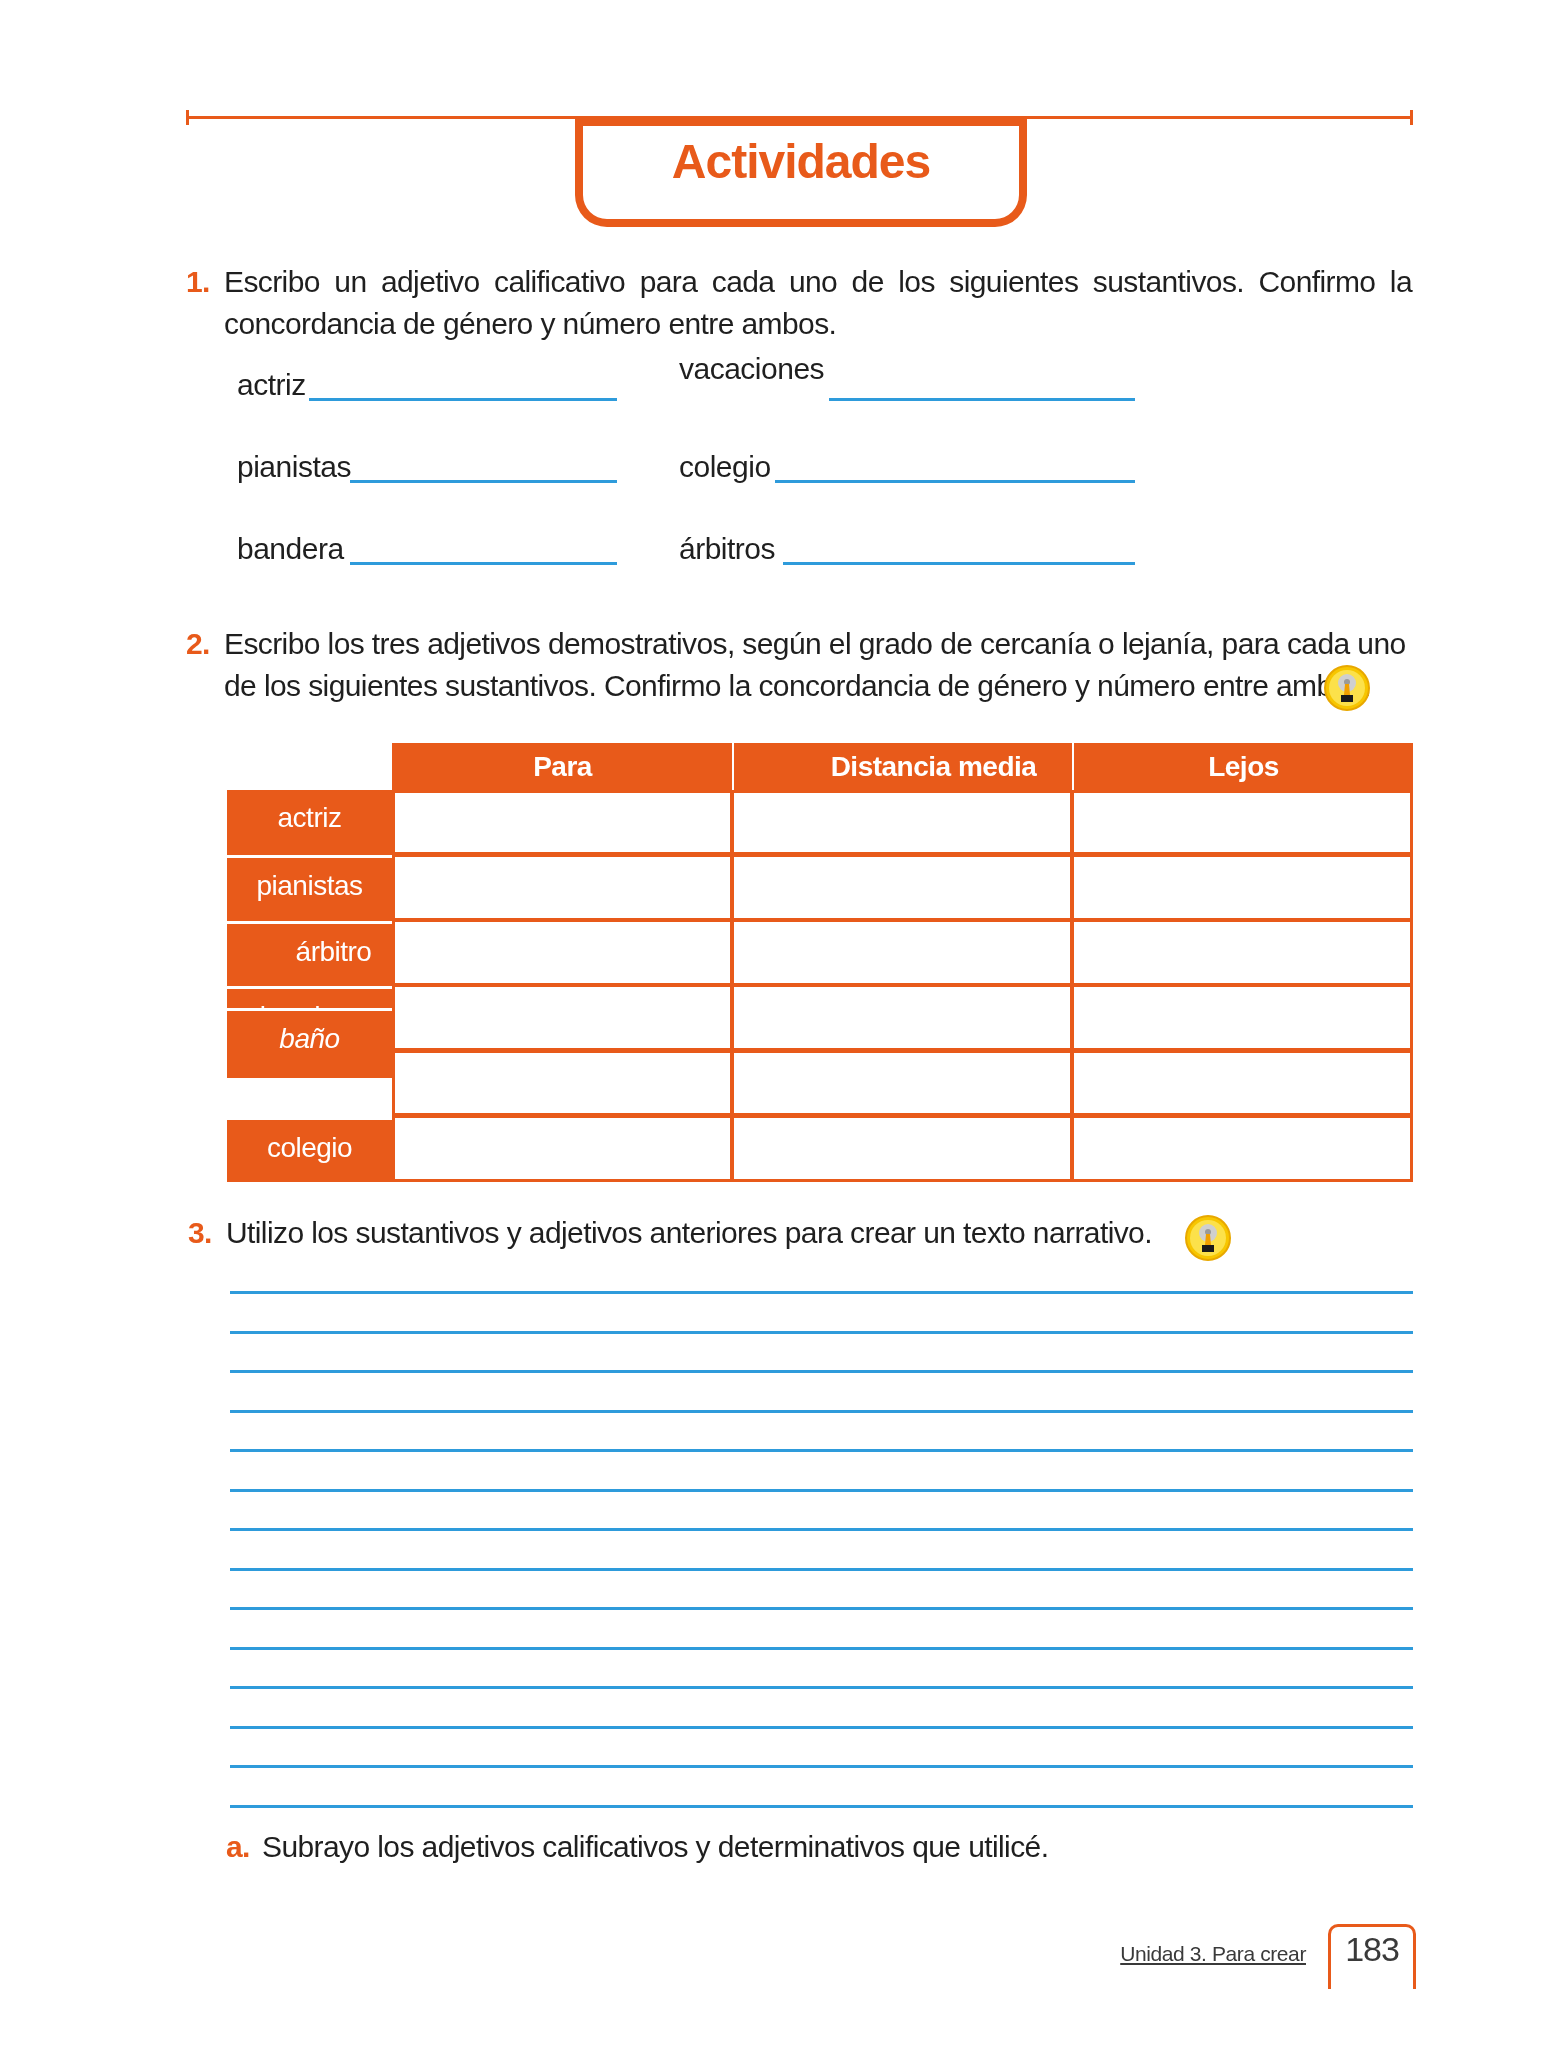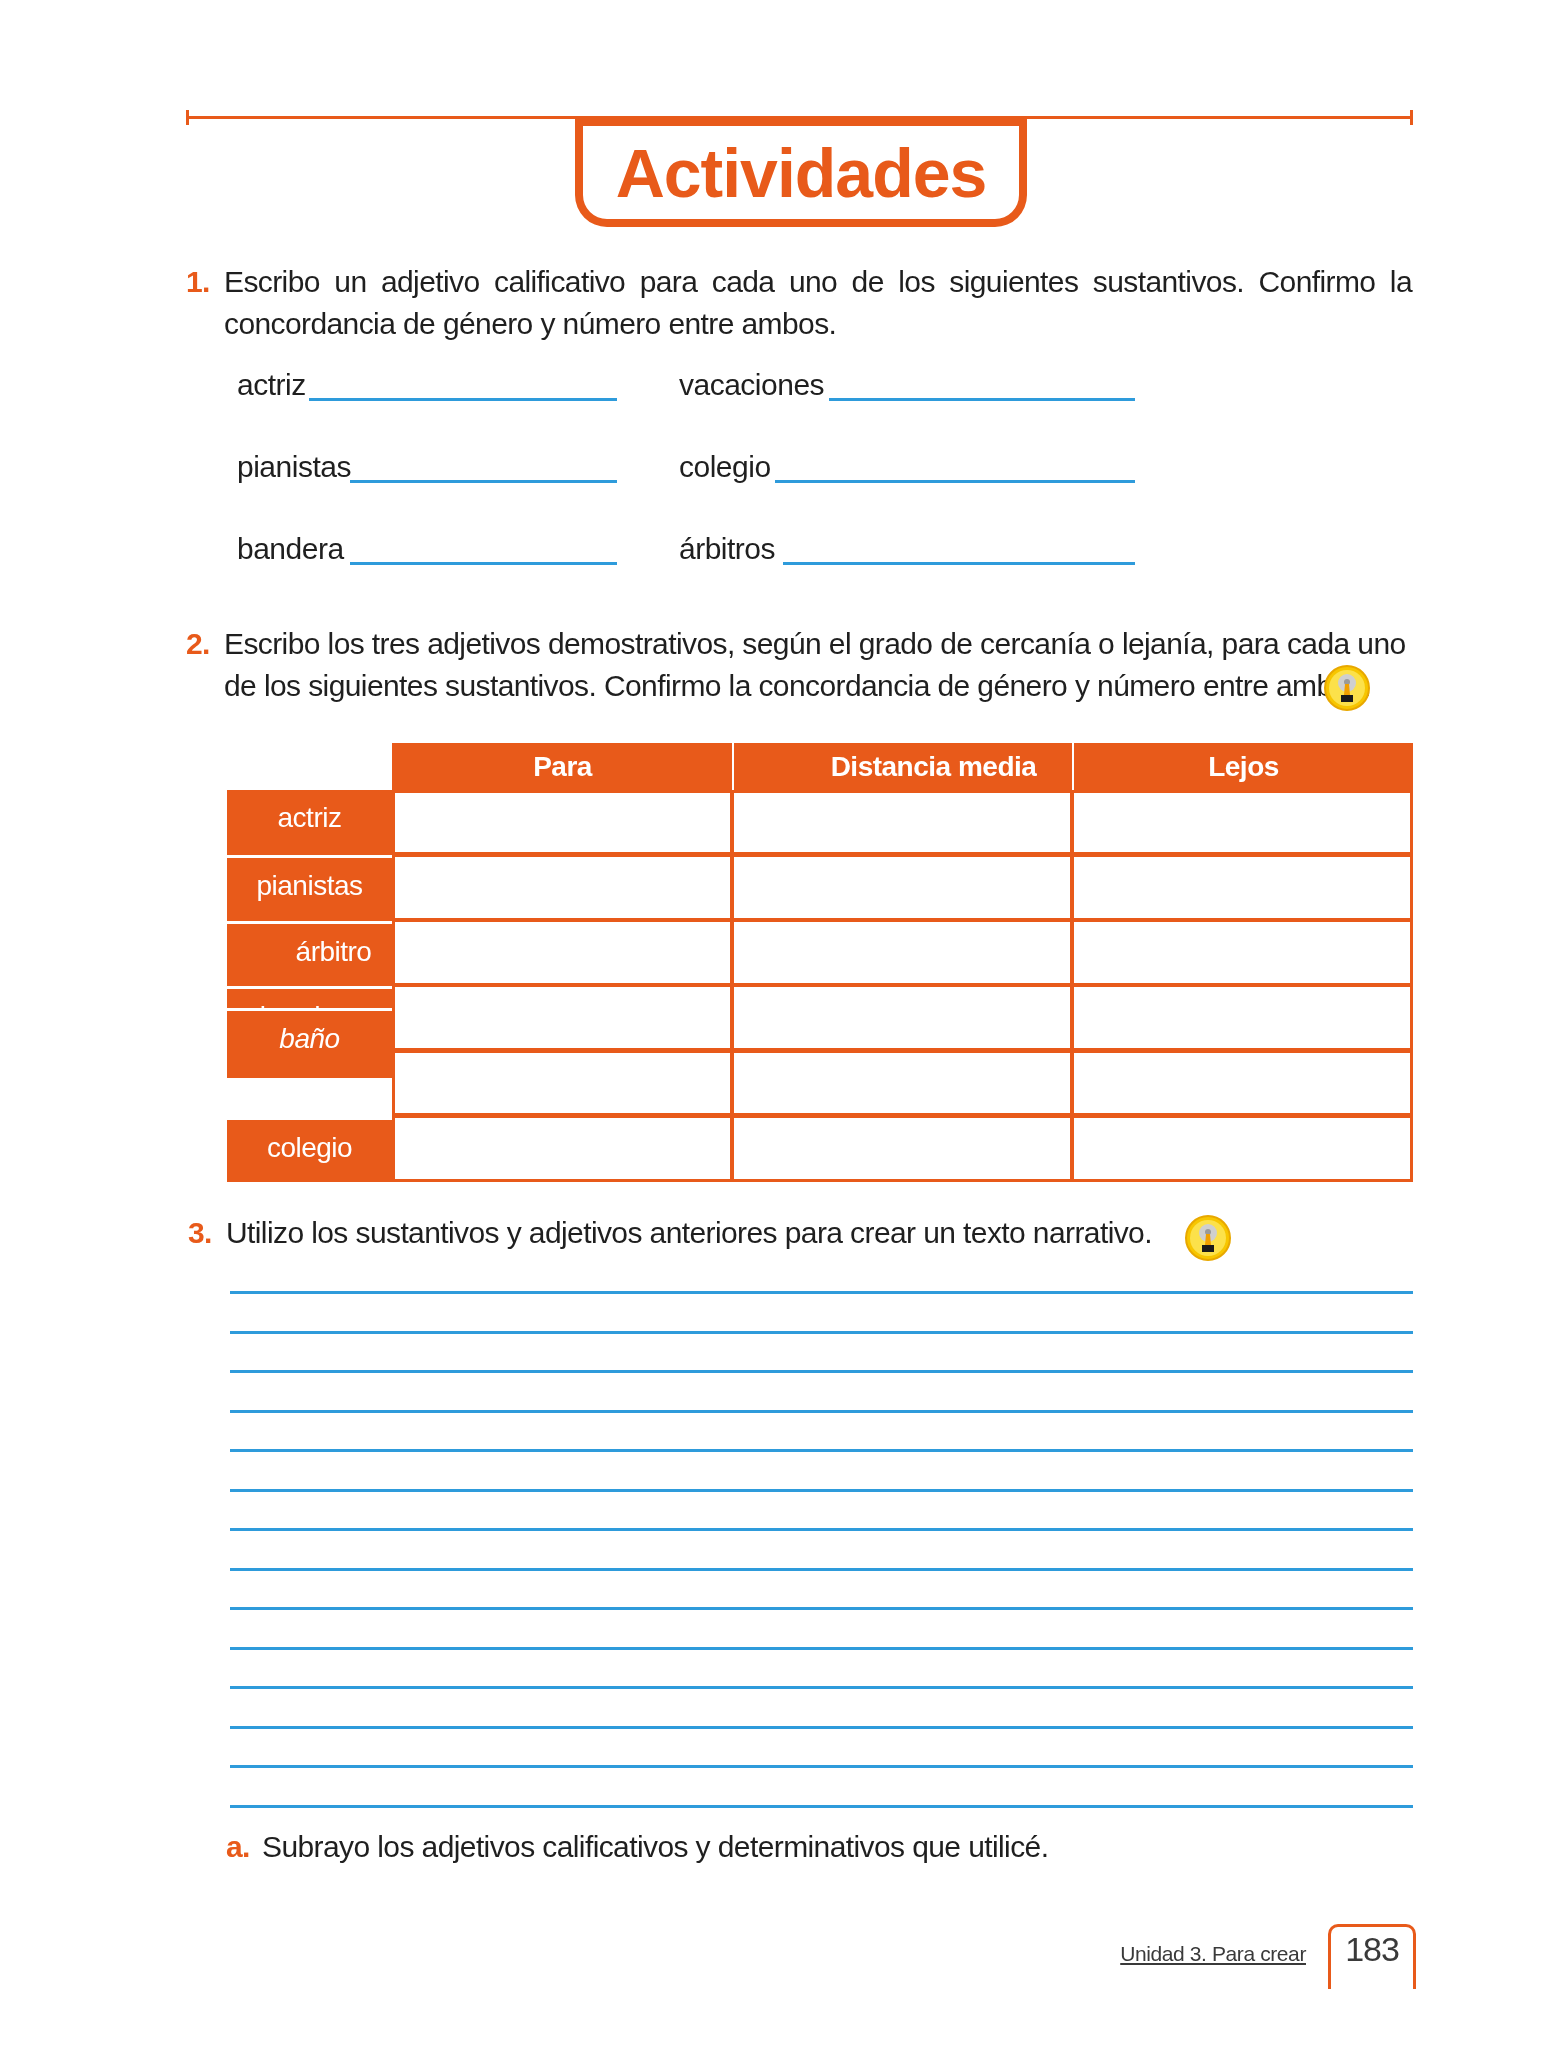--- a/index.html
+++ b/index.html
@@ -9,21 +9,21 @@
 
   
   .top-rule { left:187px; top:116px; width:1225px; height:3px; background:#E85A1A; }
   .top-rule-cap { top:110px; width:3px; height:15px; background:#E85A1A; }
 
   
   .title-tab { left:575px; top:116px; width:436px; height:93px;
                border:8px solid #E85A1A; border-top-width:10px;
                border-radius:0 0 32px 32px; background:#fff; box-sizing:content-box; }
   .title-text { left:575px; top:134px; width:452px; text-align:center;
-                font-size:68px; font-weight:bold; color:#E85A1A; letter-spacing:-1px;
+                font-size:48px; font-weight:bold; color:#E85A1A; letter-spacing:-1px;
                 font-family:"Liberation Sans Narrow","Liberation Sans", sans-serif; }
 
   
   .num { color:#E85A1A; font-weight:bold; }
   .instr { font-size:30px; line-height:42px; color:#1f1f1f; letter-spacing:-0.6px; }
   .instr .num { position:absolute; left:-38px; top:0; }
 
   
   .field-label { font-size:30px; color:#1f1f1f; letter-spacing:-0.5px; line-height:34px; }
   .blank { height:3px; background:#2E9BDB; }
@@ -57,21 +57,21 @@
 <div class="abs title-text">Actividades</div>
 
 <div class="abs instr" style="left:224px; top:261px; width:1188px; text-align:justify;">
   <span class="num">1.</span>
   <span>Escribo un adjetivo calificativo para cada uno de los siguientes sustantivos. Confirmo la concordancia de género y número entre ambos.</span>
 </div>
 
 <div id="fields1">
     <div class="abs field-label" style="left: 237px; top: 368px;">actriz</div>
     <div class="abs blank" style="left: 309px; top: 398px; width: 308px;"></div>
-    <div class="abs field-label" style="left: 679px; top: 368px;">vacaciones</div>
+    <div class="abs field-label" style="left: 679px; top: 352px;">vacaciones</div>
     <div class="abs blank" style="left: 829px; top: 398px; width: 306px;"></div>
     <div class="abs field-label" style="left: 237px; top: 450px;">pianistas</div>
     <div class="abs blank" style="left: 350px; top: 480px; width: 267px;"></div>
     <div class="abs field-label" style="left: 679px; top: 450px;">colegio</div>
     <div class="abs blank" style="left: 775px; top: 480px; width: 360px;"></div>
     <div class="abs field-label" style="left: 237px; top: 532px;">bandera</div>
     <div class="abs blank" style="left: 350px; top: 562px; width: 267px;"></div>
     <div class="abs field-label" style="left: 679px; top: 532px;">árbitros</div>
     <div class="abs blank" style="left: 783px; top: 562px; width: 352px;"></div>
   </div>

